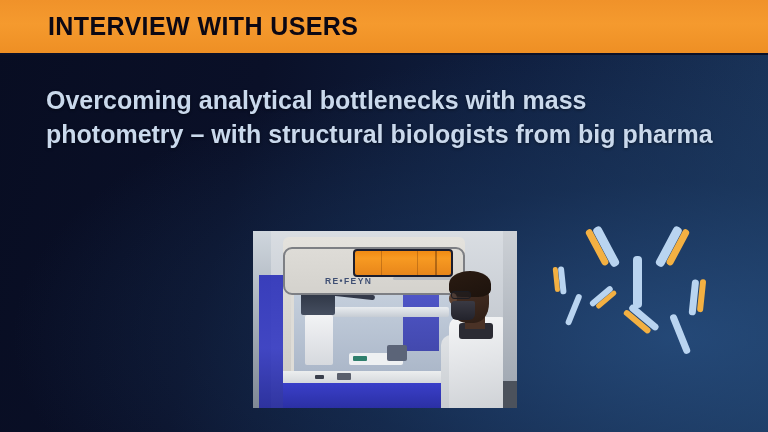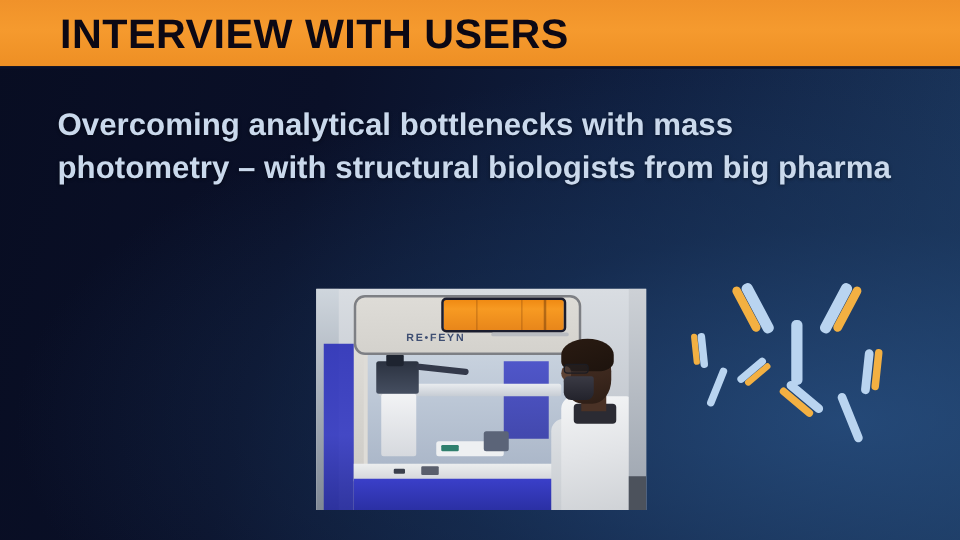--- a/index.html
+++ b/index.html
@@ -20,21 +20,21 @@
   
   .banner {
     position:absolute; left:0; top:0;
     width:768px; height:55px;
     background:linear-gradient(180deg,#f0922a 0%,#f59a2e 45%,#ee8f24 100%);
     border-bottom:2px solid #0a1028;
     display:flex; align-items:center;
   }
   .banner-title {
     margin-left:48px;
-    font-size:33px;
+    font-size:25px;
     font-weight:bold;
     letter-spacing:0.4px;
     color:#0c0814;
     line-height:1;
     white-space:nowrap;
     font-family:"Liberation Sans", sans-serif;
   }
 
   
   .headline {
@@ -62,21 +62,21 @@
     background:linear-gradient(180deg,#cfd6dd 0%,#aeb6c0 40%,#7f8895 100%); }
   .ph-bg { position:absolute; left:0; top:0; width:100%; height:100%;
     background:linear-gradient(180deg,#d9dde2 0%,#c5cad1 55%,#b1b8c1 100%); }
   
   .ph-bluepanelL { position:absolute; left:6px; top:44px; width:44px; height:133px;
     background:linear-gradient(180deg,#2f34b9 0%,#3a3fc4 55%,#272c9e 100%); opacity:.93; }
   
   .ph-body { position:absolute; left:30px; top:6px; width:182px; height:171px;
     background:linear-gradient(180deg,#e4e2dd 0%,#d8d6d1 45%,#c9c7c2 100%);
     border-radius:6px 6px 0 0; }
-  .ph-hoodtop { position:absolute; left:30px; top:5px; width:182px; height:48px;
+  .ph-hoodtop { position:absolute; left:30px; top:16px; width:182px; height:48px;
     background:linear-gradient(180deg,#dedcd7 0%,#d4d2cd 100%);
     border:2px solid #7d7f84; border-radius:9px; }
   
   .ph-orange { position:absolute; left:68px; top:0px; width:100px; height:28px;
     background:linear-gradient(180deg,#f08a13 0%,#f79a22 30%,#e8861a 100%);
     border:2px solid #1b1d2e; border-radius:4px; }
   .ph-orange-seam1 { position:absolute; left:26px; top:0; width:1px; height:100%;
     background:rgba(120,60,10,.35); }
   .ph-orange-seam2 { position:absolute; left:62px; top:0; width:1px; height:100%;
     background:rgba(120,60,10,.35); }

